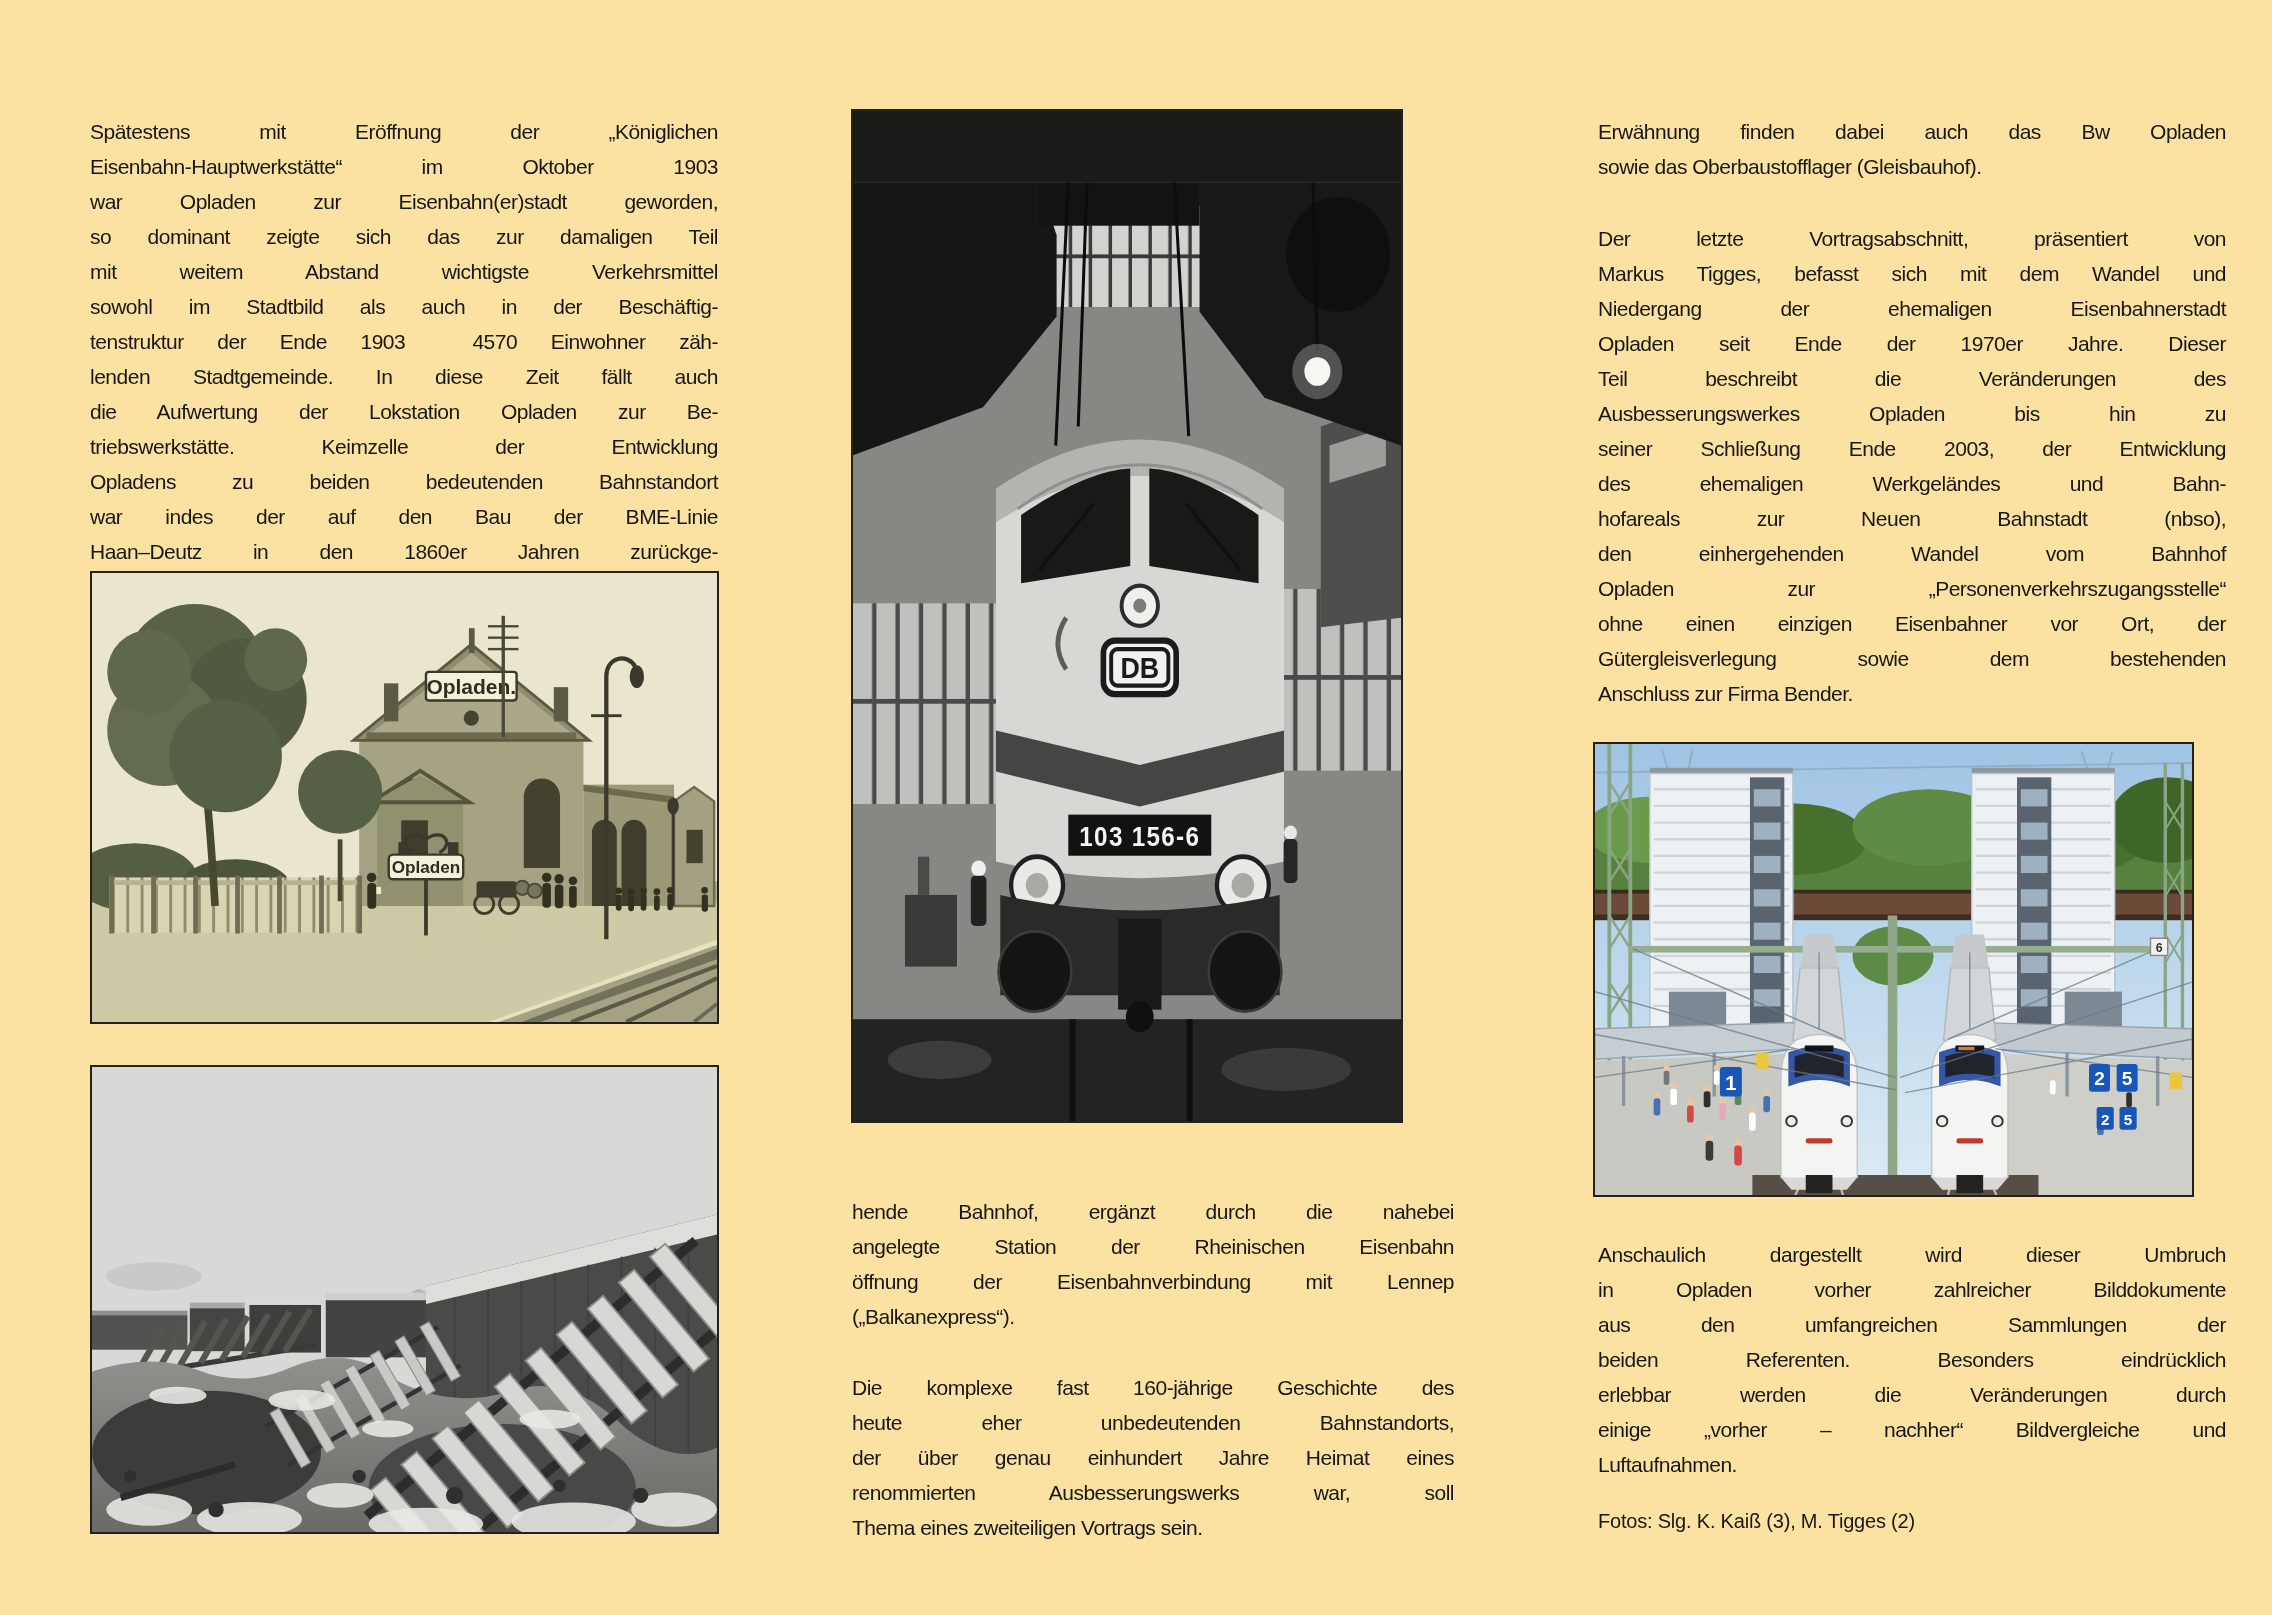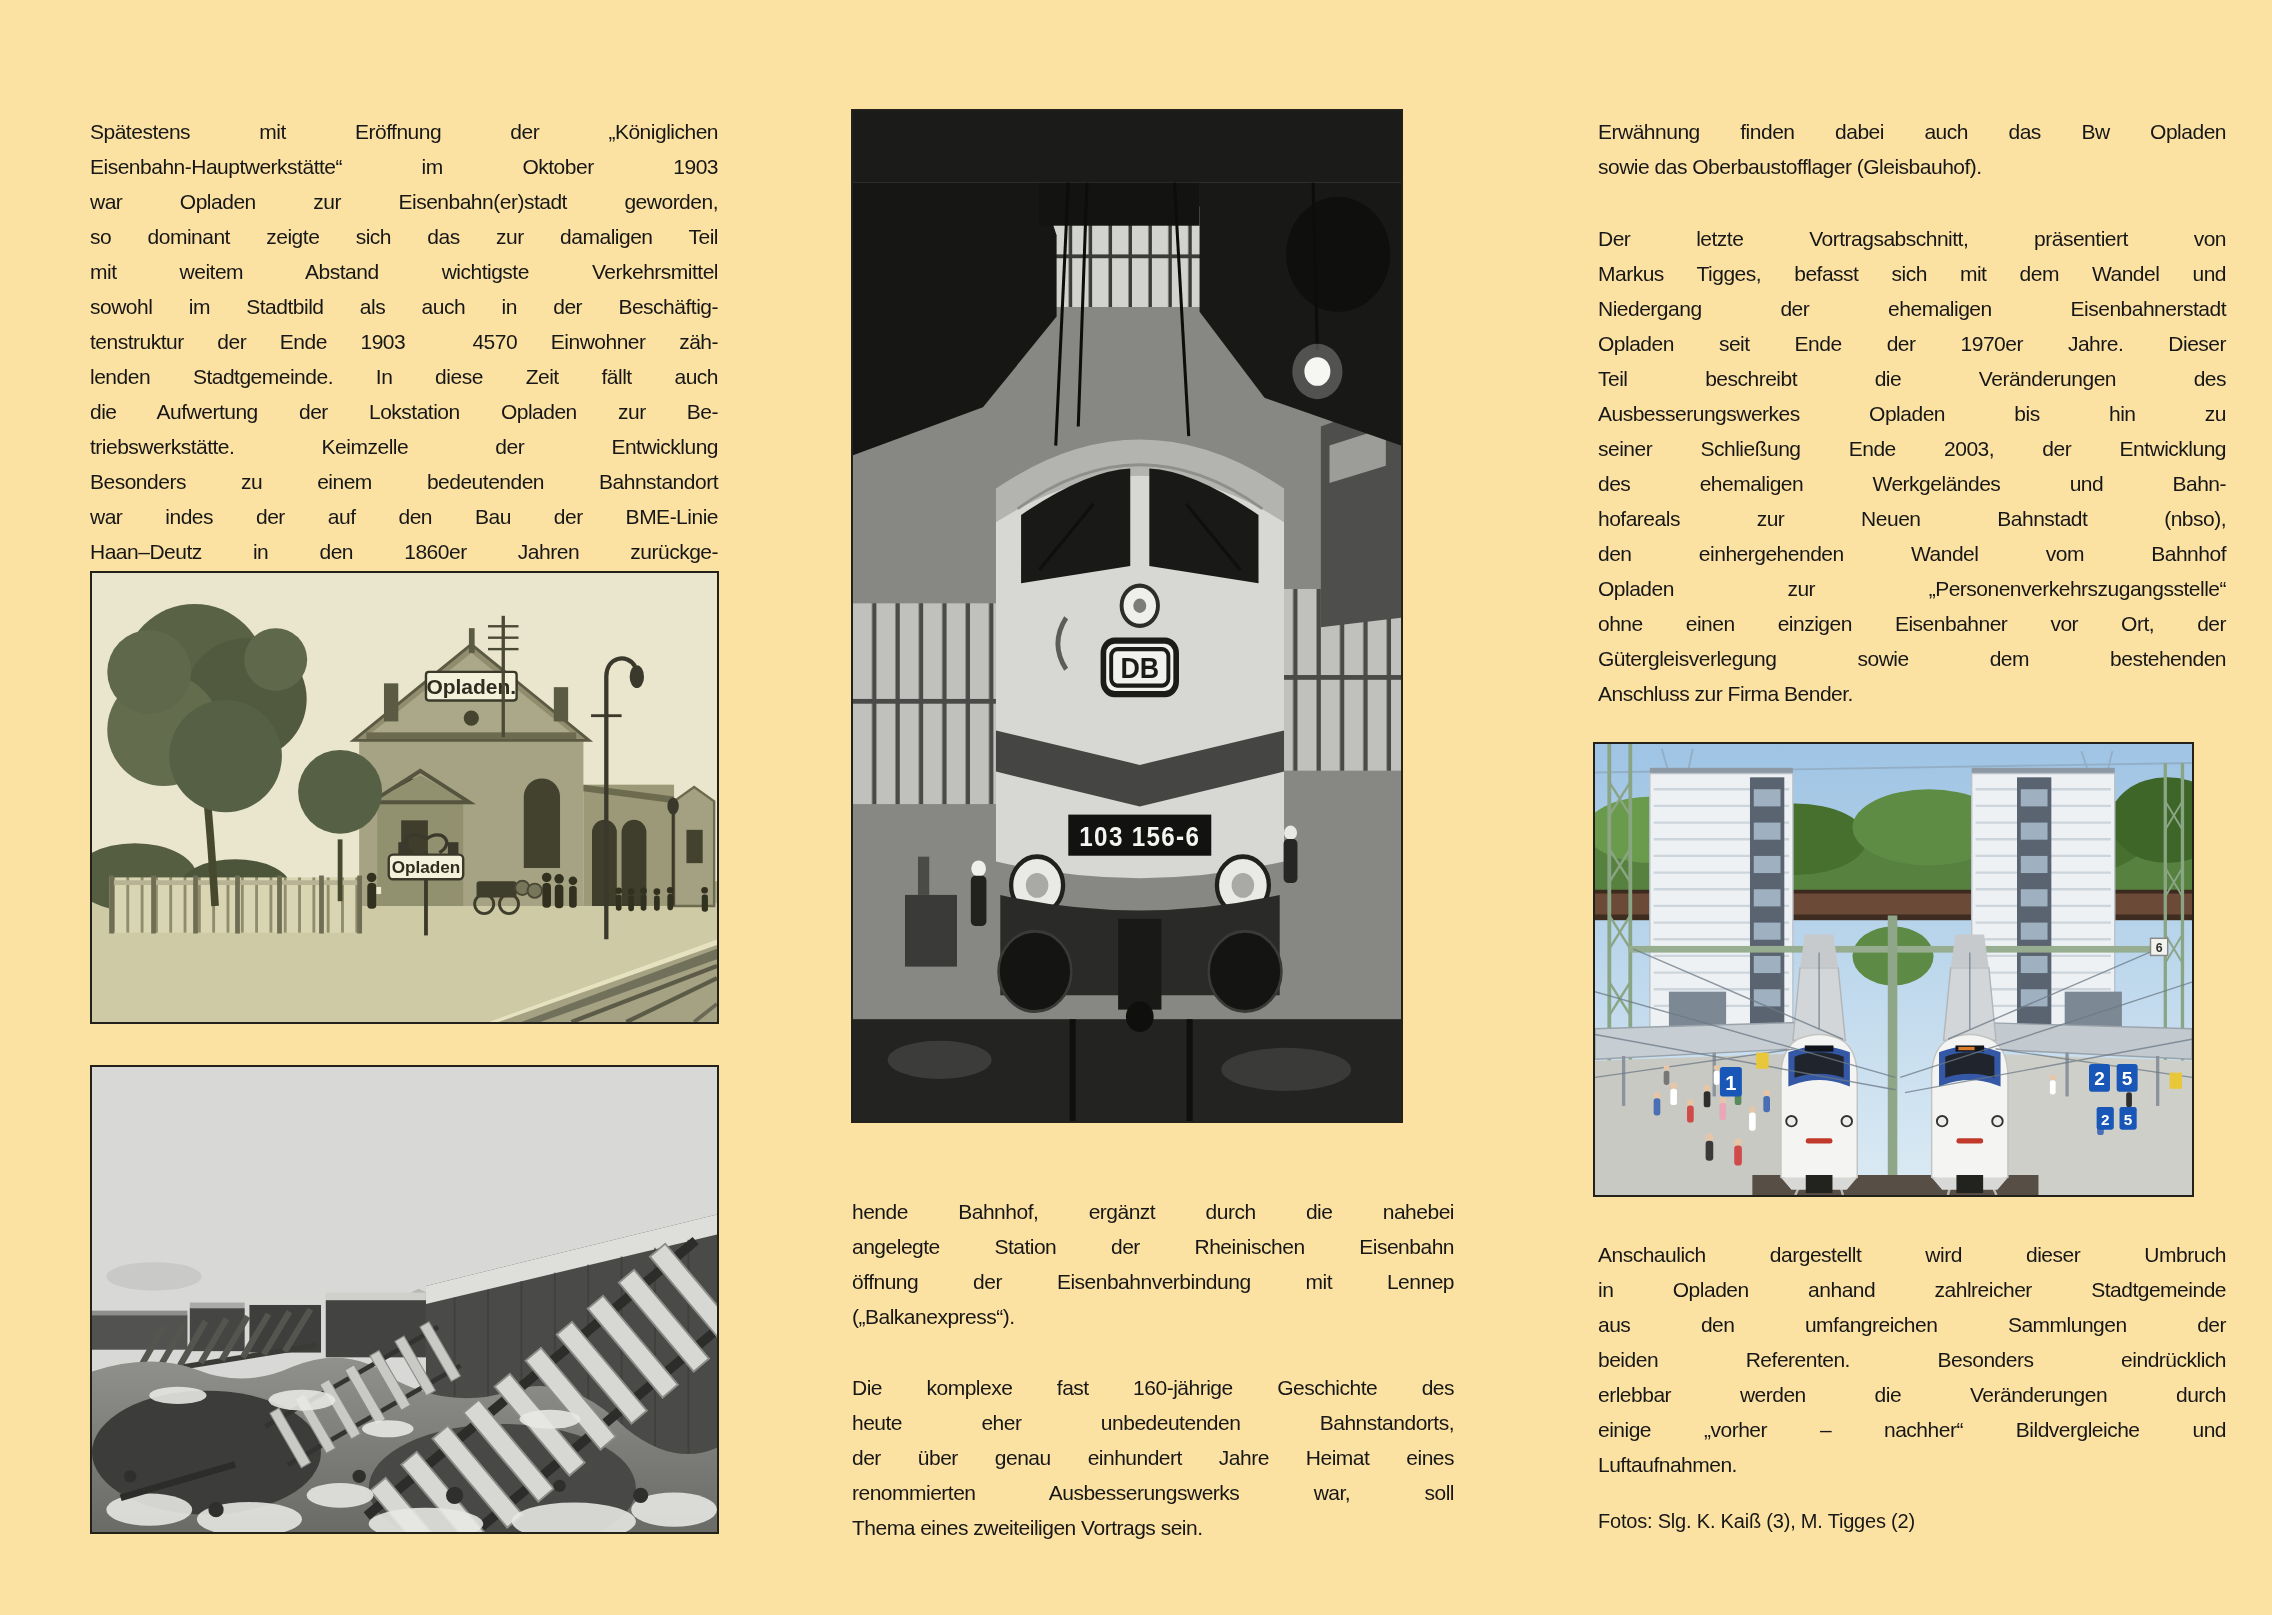--- a/index.html
+++ b/index.html
@@ -25,21 +25,21 @@
       <div class="jl">Spätestens mit Eröffnung der „Königlichen</div>
       <div class="jl">Eisenbahn-Hauptwerkstätte“ im Oktober 1903</div>
       <div class="jl">war Opladen zur Eisenbahn(er)stadt geworden,</div>
       <div class="jl">so dominant zeigte sich das zur damaligen Teil</div>
       <div class="jl">mit weitem Abstand wichtigste Verkehrsmittel</div>
       <div class="jl">sowohl im Stadtbild als auch in der Beschäftig-</div>
       <div class="jl">tenstruktur der Ende 1903&nbsp; 4570 Einwohner zäh-</div>
       <div class="jl">lenden Stadtgemeinde. In diese Zeit fällt auch</div>
       <div class="jl">die Aufwertung der Lokstation Opladen zur Be-</div>
       <div class="jl">triebswerkstätte. Keimzelle der Entwicklung</div>
-      <div class="jl">Besonders zu einem bedeutenden Bahnstandort</div>
+      <div class="jl">Opladens zu beiden bedeutenden Bahnstandort</div>
       <div class="jl">war indes der auf den Bau der BME-Linie</div>
       <div class="jl">Haan–Deutz in den 1860er Jahren zurückge-</div>
     </div>
 
   <div class="photo" style="left:90px;top:571px;width:629px;height:453px;">
     <svg viewBox="0 0 1310 944" preserveAspectRatio="none">
       <defs>
         <pattern id="fence" width="30" height="116" patternUnits="userSpaceOnUse">
           <rect width="30" height="116" fill="#d9d4b2"></rect>
             <rect x="12" width="6" height="116" fill="#8f8d6d"></rect>
@@ -657,21 +657,21 @@
         <rect x="1165" y="408" width="36" height="36" fill="#f2f2ee" stroke="#888" stroke-width="3"></rect>
         <text x="1183" y="436" font-size="26" font-weight="bold" fill="#333" text-anchor="middle">6</text>
         <rect x="338" y="648" width="26" height="34" fill="#e8c83a"></rect>
         <rect x="1205" y="690" width="26" height="34" fill="#e8c83a"></rect>
       </g>
     </svg>
   </div>
 
   <div class="textcol" style="left:1598px;top:1237px;width:628px;">
       <div class="jl">Anschaulich dargestellt wird dieser Umbruch</div>
-      <div class="jl">in Opladen anhand zahlreicher Stadtgemeinde</div>
+      <div class="jl">in Opladen vorher zahlreicher Bilddokumente</div>
       <div class="jl">aus den umfangreichen Sammlungen der</div>
       <div class="jl">beiden Referenten. Besonders eindrücklich</div>
       <div class="jl">erlebbar werden die Veränderungen durch</div>
       <div class="jl">einige „vorher – nachher“ Bildvergleiche und</div>
       <div class="jl last">Luftaufnahmen.</div>
     </div>
 
   <div class="credits" style="left:1598px;top:1476px;margin-top:34px;">Fotos: Slg. K. Kaiß (3), M. Tigges (2)</div>
 
 </div>

